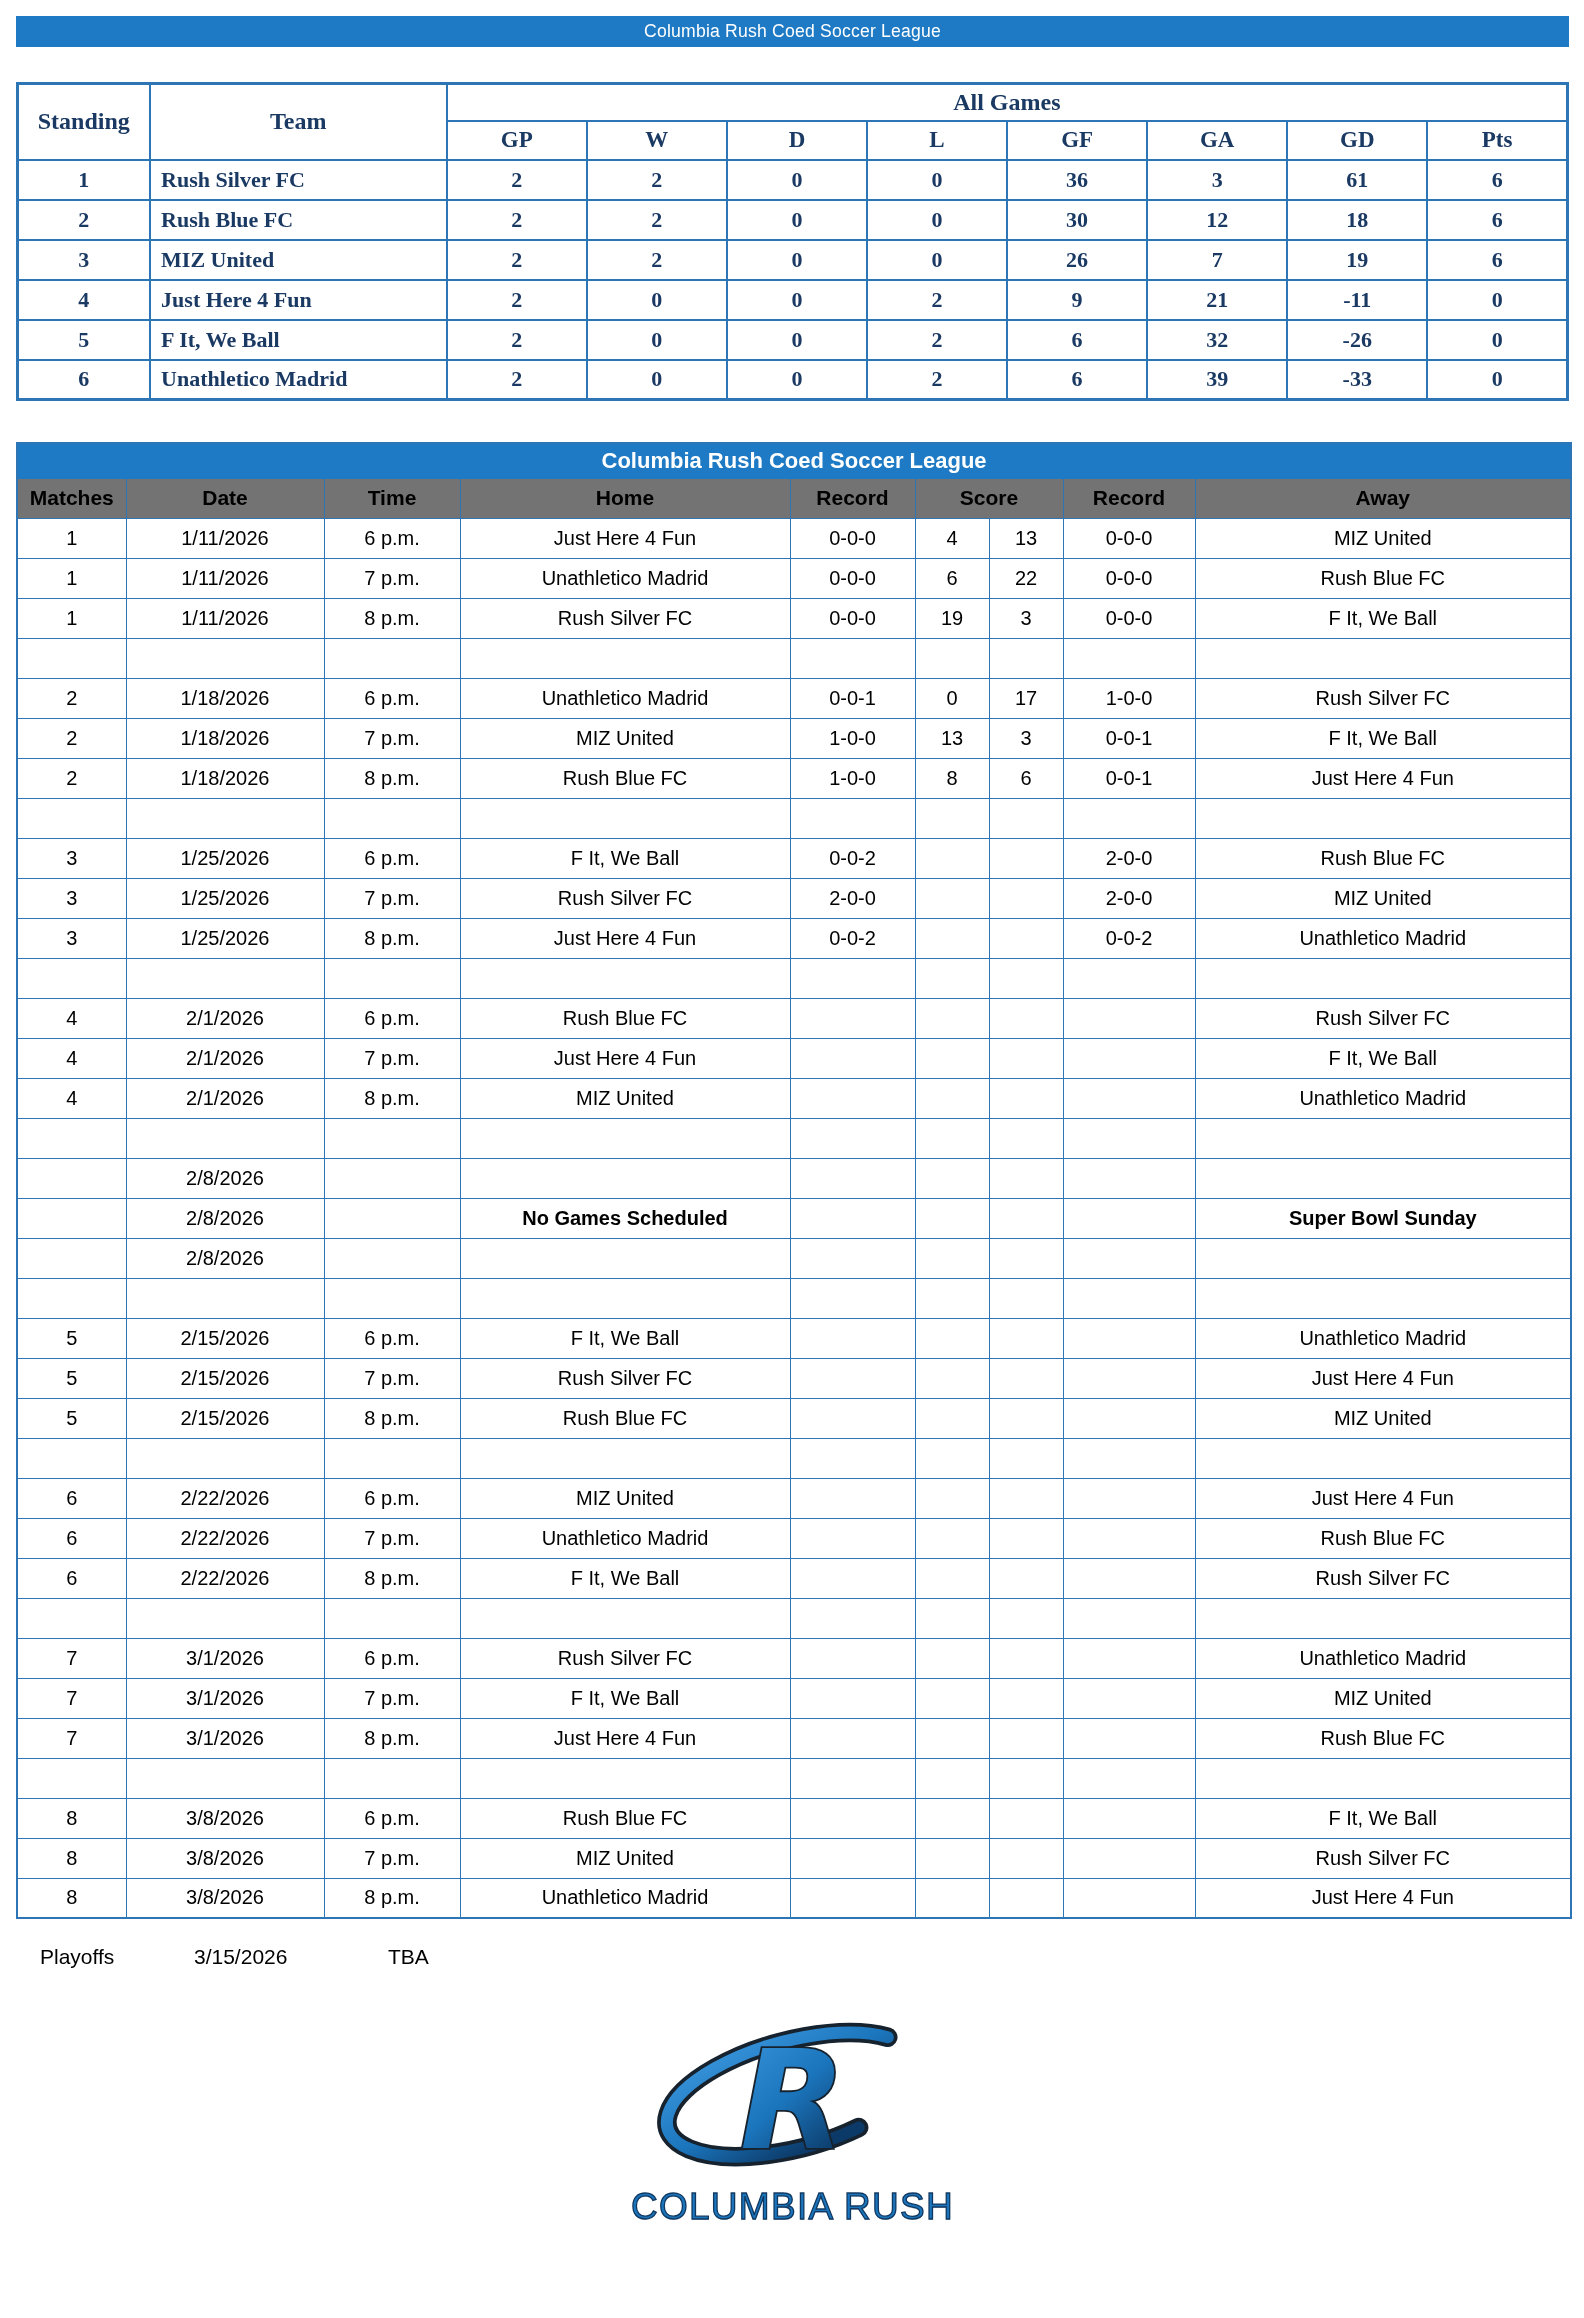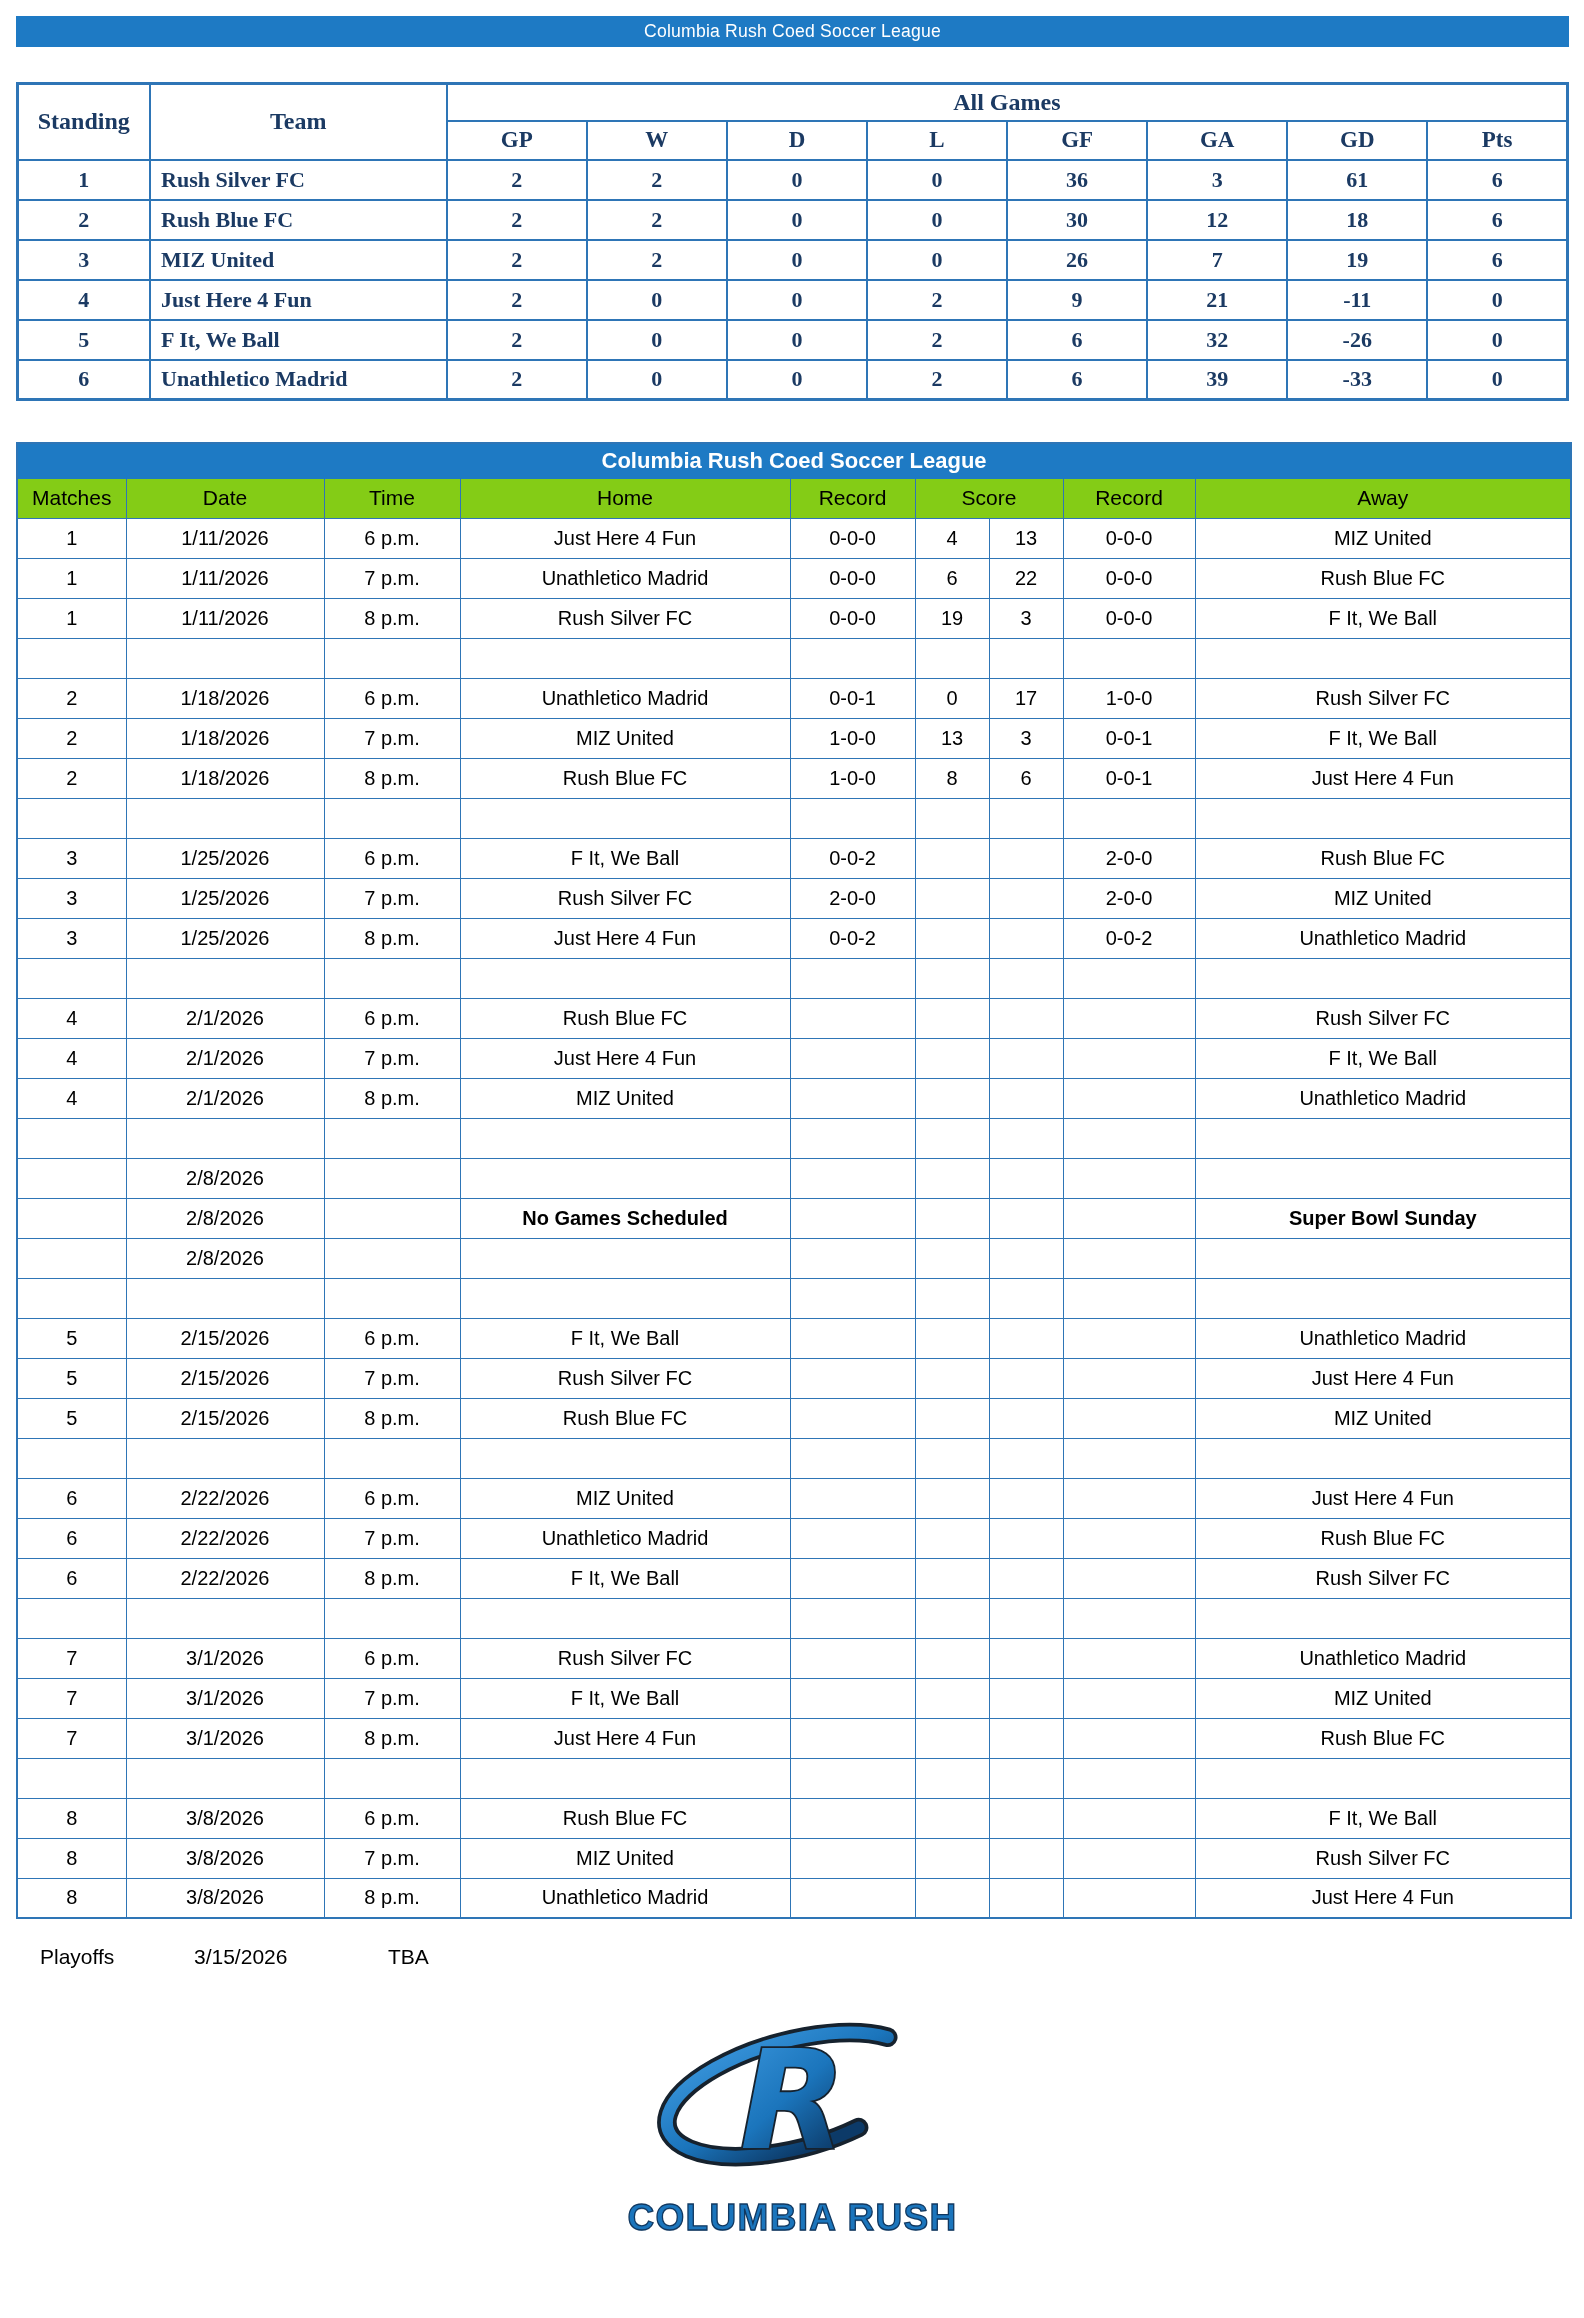--- a/index.html
+++ b/index.html
@@ -44,39 +44,39 @@
     margin-top:41px;width:1553px;border:2.6px solid var(--line);
   }
   .schedule th,.schedule td{
     border:1.8px solid var(--line);text-align:center;vertical-align:middle;
     overflow:hidden;white-space:nowrap;
   }
   .schedule .schedule-title{
     background:var(--band);color:#fff;height:35px;font-size:22px;font-weight:bold;
     border-color:var(--band);border-left-color:var(--line);border-right-color:var(--line);border-top-color:var(--line);
   }
-  .schedule thead tr.cols th{height:40px;font-size:21px;font-weight:normal;background:#84cc16;}
+  .schedule thead tr.cols th{height:40px;font-size:21px;font-weight:bold;background:#737373;}
   .schedule tbody td{height:40px;font-size:20px;}
   .schedule tbody td.bold{font-weight:bold;}
 
   
   .playoffs{position:relative;height:35px;margin-top:22px;font-size:21px;}
   .playoffs span{position:absolute;top:3.5px;}
   .p-label{left:24px;}
   .p-date{left:178px;}
   .p-time{left:372px;}
 
   
   .logo-wrap{
     margin-top:37px;display:flex;flex-direction:column;align-items:center;
   }
   .logo-svg{display:block;}
   .logo-text{
-    margin-top:17px;
-    font-size:37px;font-weight:bold;letter-spacing:1.3px;
+    margin-top:6px;
+    font-size:37px;font-weight:normal;letter-spacing:1.3px;
     color:var(--logo-blue);
     -webkit-text-stroke:1.3px var(--logo-dark);
     text-shadow:0 0.9px 0 rgba(16,55,95,.35);
   }
 </style>
 </head>
 <body>
 
 <div class="page">
 

